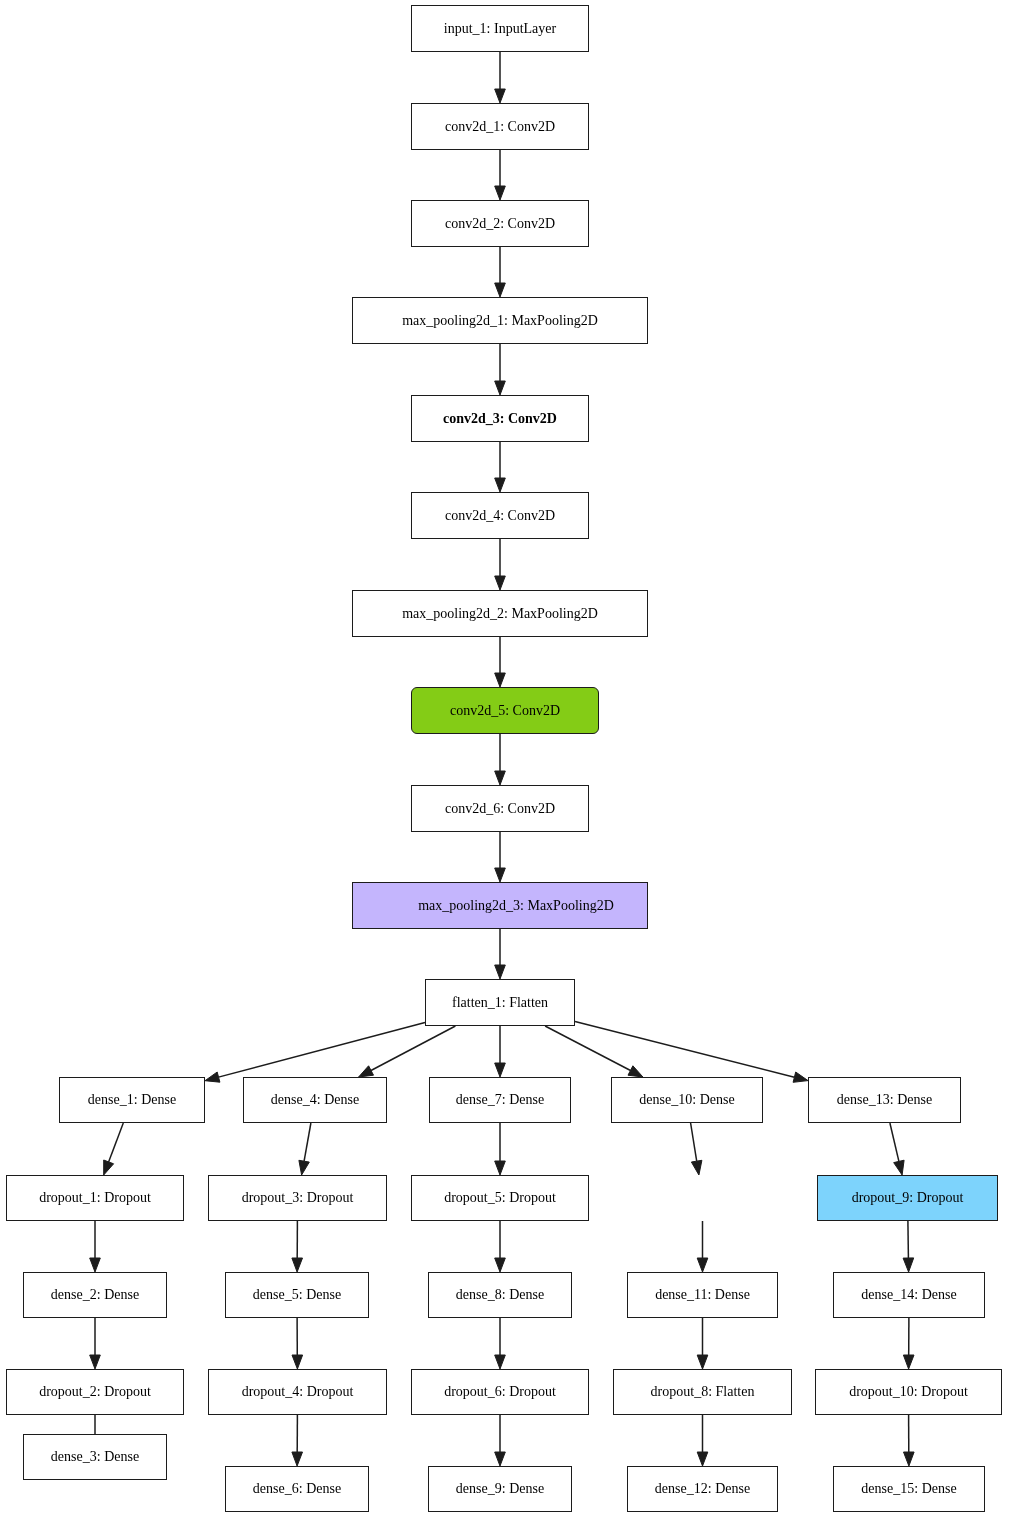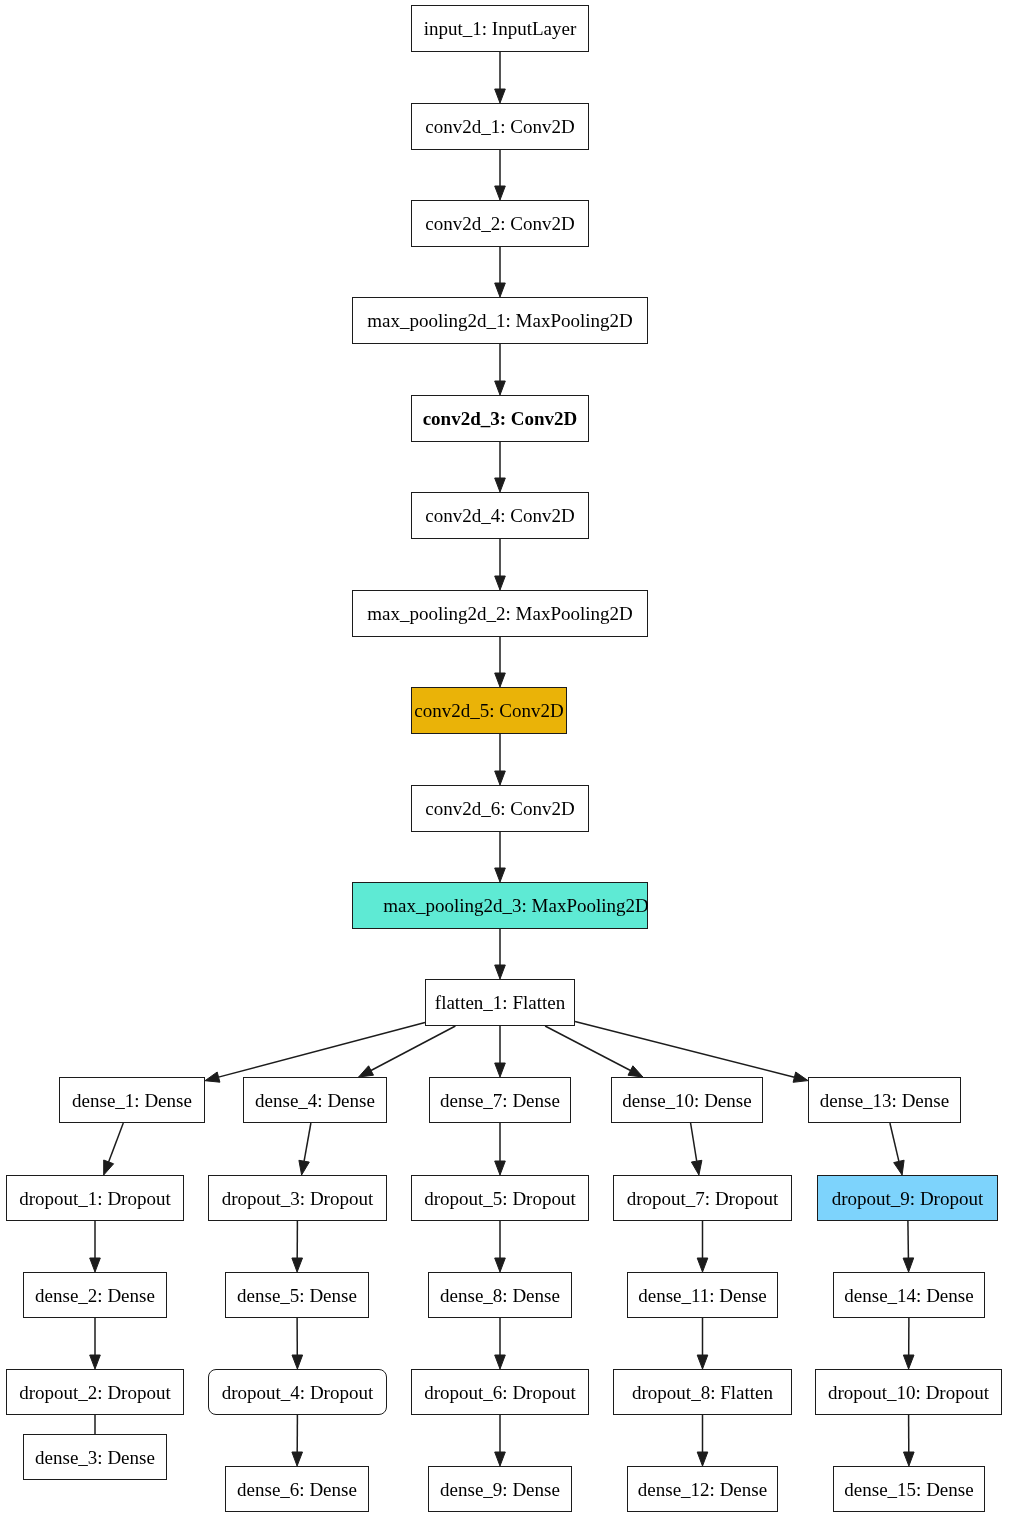--- a/index.html
+++ b/index.html
@@ -24,21 +24,21 @@
     pointer-events: none;
   }
   .node {
     position: absolute;
     box-sizing: border-box;
     background: #ffffff;
     border: 1.5px solid #1c1c1c;
     display: flex;
     align-items: center;
     justify-content: center;
-    font-size: 19px;
+    font-size: 14px;
     color: #000000;
     white-space: nowrap;
     line-height: 1;
   }
   .edge-line {
     stroke: #1c1c1c;
     stroke-width: 1.5;
     fill: none;
   }
   .edge-arrowhead {
@@ -124,41 +124,40 @@
       <polygon points="908.9,1466.0 903.5,1452.0 914.1,1452.0" class="edge-arrowhead" style="fill: rgb(28, 28, 28);"></polygon>
     </svg>
 
 <div class="node" style="left: 411px; top: 5px; width: 178px; height: 47px; background: rgb(255, 255, 255); border-color: rgb(28, 28, 28); color: rgb(0, 0, 0);">input_1: InputLayer</div>
     <div class="node" style="left: 411px; top: 103px; width: 178px; height: 47px; background: rgb(255, 255, 255); border-color: rgb(28, 28, 28); color: rgb(0, 0, 0);">conv2d_1: Conv2D</div>
     <div class="node" style="left: 411px; top: 200px; width: 178px; height: 47px; background: rgb(255, 255, 255); border-color: rgb(28, 28, 28); color: rgb(0, 0, 0);">conv2d_2: Conv2D</div>
     <div class="node" style="left: 352px; top: 297px; width: 296px; height: 47px; background: rgb(255, 255, 255); border-color: rgb(28, 28, 28); color: rgb(0, 0, 0);">max_pooling2d_1: MaxPooling2D</div>
     <div class="node" style="left: 411px; top: 395px; width: 178px; height: 47px; background: rgb(255, 255, 255); border-color: rgb(28, 28, 28); color: rgb(0, 0, 0); font-weight: bold;">conv2d_3: Conv2D</div>
     <div class="node" style="left: 411px; top: 492px; width: 178px; height: 47px; background: rgb(255, 255, 255); border-color: rgb(28, 28, 28); color: rgb(0, 0, 0);">conv2d_4: Conv2D</div>
     <div class="node" style="left: 352px; top: 590px; width: 296px; height: 47px; background: rgb(255, 255, 255); border-color: rgb(28, 28, 28); color: rgb(0, 0, 0);">max_pooling2d_2: MaxPooling2D</div>
-    <div class="node" style="left: 411px; top: 687px; width: 156px; height: 47px; background: #eab308; border-color: rgb(28, 28, 28); color: rgb(0, 0, 0);">conv2d_5: Conv2D</div>
+    <div class="node" style="left: 411px; top: 687px; width: 188px; height: 47px; background: #84cc16; border-color: rgb(28, 28, 28); color: rgb(0, 0, 0); border-radius: 6px;">conv2d_5: Conv2D</div>
     <div class="node" style="left: 411px; top: 785px; width: 178px; height: 47px; background: rgb(255, 255, 255); border-color: rgb(28, 28, 28); color: rgb(0, 0, 0);">conv2d_6: Conv2D</div>
-    <div class="node" style="left: 352px; top: 882px; width: 296px; height: 47px; background: #5eead4; border-color: rgb(28, 28, 28); color: rgb(0, 0, 0); padding-left: 32px;">max_pooling2d_3: MaxPooling2D</div>
+    <div class="node" style="left: 352px; top: 882px; width: 296px; height: 47px; background: #c4b5fd; border-color: rgb(28, 28, 28); color: rgb(0, 0, 0); padding-left: 32px;">max_pooling2d_3: MaxPooling2D</div>
     <div class="node" style="left: 425px; top: 979px; width: 150px; height: 47px; background: rgb(255, 255, 255); border-color: rgb(28, 28, 28); color: rgb(0, 0, 0);">flatten_1: Flatten</div>
     <div class="node" style="left: 59px; top: 1077px; width: 146px; height: 46px; background: rgb(255, 255, 255); border-color: rgb(28, 28, 28); color: rgb(0, 0, 0);">dense_1: Dense</div>
     <div class="node" style="left: 6px; top: 1175px; width: 178px; height: 46px; background: rgb(255, 255, 255); border-color: rgb(28, 28, 28); color: rgb(0, 0, 0);">dropout_1: Dropout</div>
     <div class="node" style="left: 23px; top: 1272px; width: 144px; height: 46px; background: rgb(255, 255, 255); border-color: rgb(28, 28, 28); color: rgb(0, 0, 0);">dense_2: Dense</div>
     <div class="node" style="left: 6px; top: 1369px; width: 178px; height: 46px; background: rgb(255, 255, 255); border-color: rgb(28, 28, 28); color: rgb(0, 0, 0);">dropout_2: Dropout</div>
     <div class="node" style="left: 23px; top: 1434px; width: 144px; height: 46px; background: rgb(255, 255, 255); border-color: rgb(28, 28, 28); color: rgb(0, 0, 0);">dense_3: Dense</div>
     <div class="node" style="left: 243px; top: 1077px; width: 144px; height: 46px; background: rgb(255, 255, 255); border-color: rgb(28, 28, 28); color: rgb(0, 0, 0);">dense_4: Dense</div>
     <div class="node" style="left: 208px; top: 1175px; width: 179px; height: 46px; background: rgb(255, 255, 255); border-color: rgb(28, 28, 28); color: rgb(0, 0, 0);">dropout_3: Dropout</div>
     <div class="node" style="left: 225px; top: 1272px; width: 144px; height: 46px; background: rgb(255, 255, 255); border-color: rgb(28, 28, 28); color: rgb(0, 0, 0);">dense_5: Dense</div>
-    <div class="node" style="left: 208px; top: 1369px; width: 179px; height: 46px; background: rgb(255, 255, 255); border-color: rgb(28, 28, 28); color: rgb(0, 0, 0); border-radius: 8px;">dropout_4: Dropout</div>
+    <div class="node" style="left: 208px; top: 1369px; width: 179px; height: 46px; background: rgb(255, 255, 255); border-color: rgb(28, 28, 28); color: rgb(0, 0, 0);">dropout_4: Dropout</div>
     <div class="node" style="left: 225px; top: 1466px; width: 144px; height: 46px; background: rgb(255, 255, 255); border-color: rgb(28, 28, 28); color: rgb(0, 0, 0);">dense_6: Dense</div>
     <div class="node" style="left: 429px; top: 1077px; width: 142px; height: 46px; background: rgb(255, 255, 255); border-color: rgb(28, 28, 28); color: rgb(0, 0, 0);">dense_7: Dense</div>
     <div class="node" style="left: 411px; top: 1175px; width: 178px; height: 46px; background: rgb(255, 255, 255); border-color: rgb(28, 28, 28); color: rgb(0, 0, 0);">dropout_5: Dropout</div>
     <div class="node" style="left: 428px; top: 1272px; width: 144px; height: 46px; background: rgb(255, 255, 255); border-color: rgb(28, 28, 28); color: rgb(0, 0, 0);">dense_8: Dense</div>
     <div class="node" style="left: 411px; top: 1369px; width: 178px; height: 46px; background: rgb(255, 255, 255); border-color: rgb(28, 28, 28); color: rgb(0, 0, 0);">dropout_6: Dropout</div>
     <div class="node" style="left: 428px; top: 1466px; width: 144px; height: 46px; background: rgb(255, 255, 255); border-color: rgb(28, 28, 28); color: rgb(0, 0, 0);">dense_9: Dense</div>
     <div class="node" style="left: 611px; top: 1077px; width: 152px; height: 46px; background: rgb(255, 255, 255); border-color: rgb(28, 28, 28); color: rgb(0, 0, 0);">dense_10: Dense</div>
-    <div class="node" style="left: 613px; top: 1175px; width: 179px; height: 46px; background: rgb(255, 255, 255); border-color: rgb(28, 28, 28); color: rgb(0, 0, 0);">dropout_7: Dropout</div>
     <div class="node" style="left: 627px; top: 1272px; width: 151px; height: 46px; background: rgb(255, 255, 255); border-color: rgb(28, 28, 28); color: rgb(0, 0, 0);">dense_11: Dense</div>
     <div class="node" style="left: 613px; top: 1369px; width: 179px; height: 46px; background: rgb(255, 255, 255); border-color: rgb(28, 28, 28); color: rgb(0, 0, 0);">dropout_8: Flatten</div>
     <div class="node" style="left: 627px; top: 1466px; width: 151px; height: 46px; background: rgb(255, 255, 255); border-color: rgb(28, 28, 28); color: rgb(0, 0, 0);">dense_12: Dense</div>
     <div class="node" style="left: 808px; top: 1077px; width: 153px; height: 46px; background: rgb(255, 255, 255); border-color: rgb(28, 28, 28); color: rgb(0, 0, 0);">dense_13: Dense</div>
     <div class="node" style="left: 817px; top: 1175px; width: 181px; height: 46px; background: #7dd3fc; border-color: rgb(28, 28, 28); color: rgb(0, 0, 0);">dropout_9: Dropout</div>
     <div class="node" style="left: 833px; top: 1272px; width: 152px; height: 46px; background: rgb(255, 255, 255); border-color: rgb(28, 28, 28); color: rgb(0, 0, 0);">dense_14: Dense</div>
     <div class="node" style="left: 815px; top: 1369px; width: 187px; height: 46px; background: rgb(255, 255, 255); border-color: rgb(28, 28, 28); color: rgb(0, 0, 0); text-align: center;">dropout_10: Dropout</div>
     <div class="node" style="left: 833px; top: 1466px; width: 152px; height: 46px; background: rgb(255, 255, 255); border-color: rgb(28, 28, 28); color: rgb(0, 0, 0);">dense_15: Dense</div>
   </div>
 

